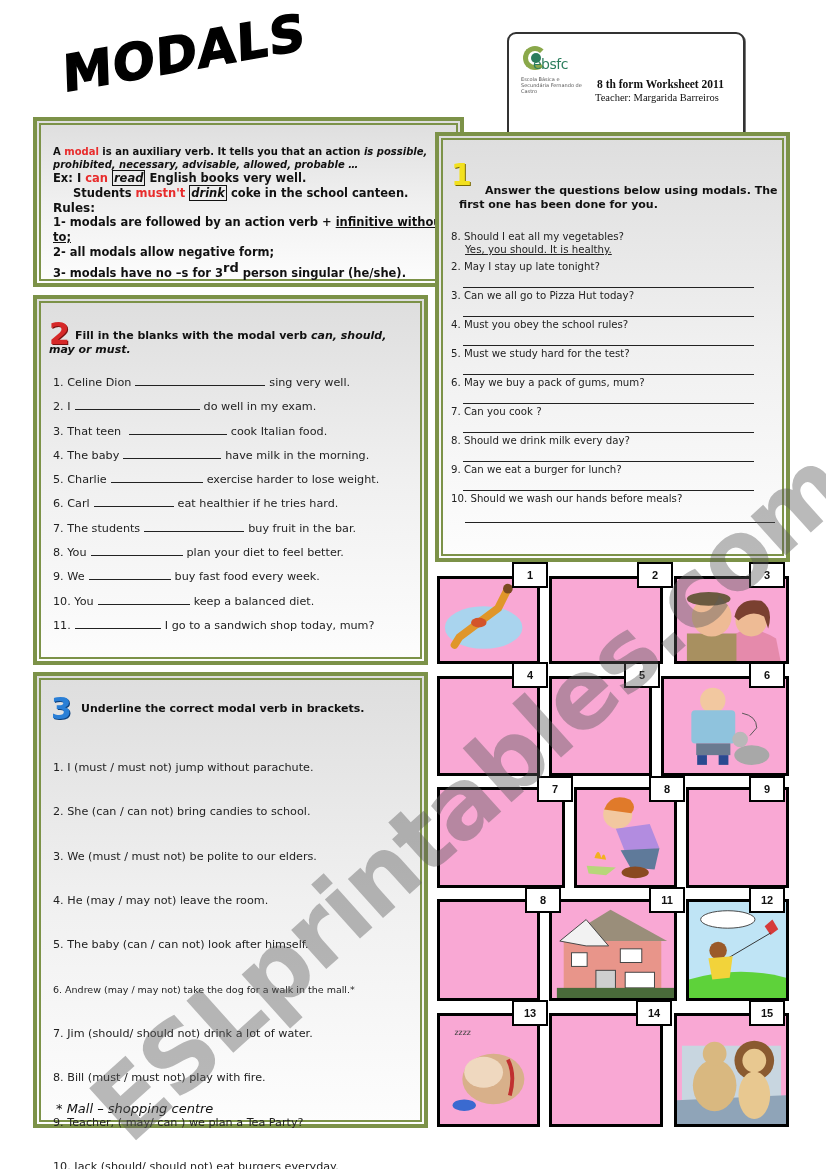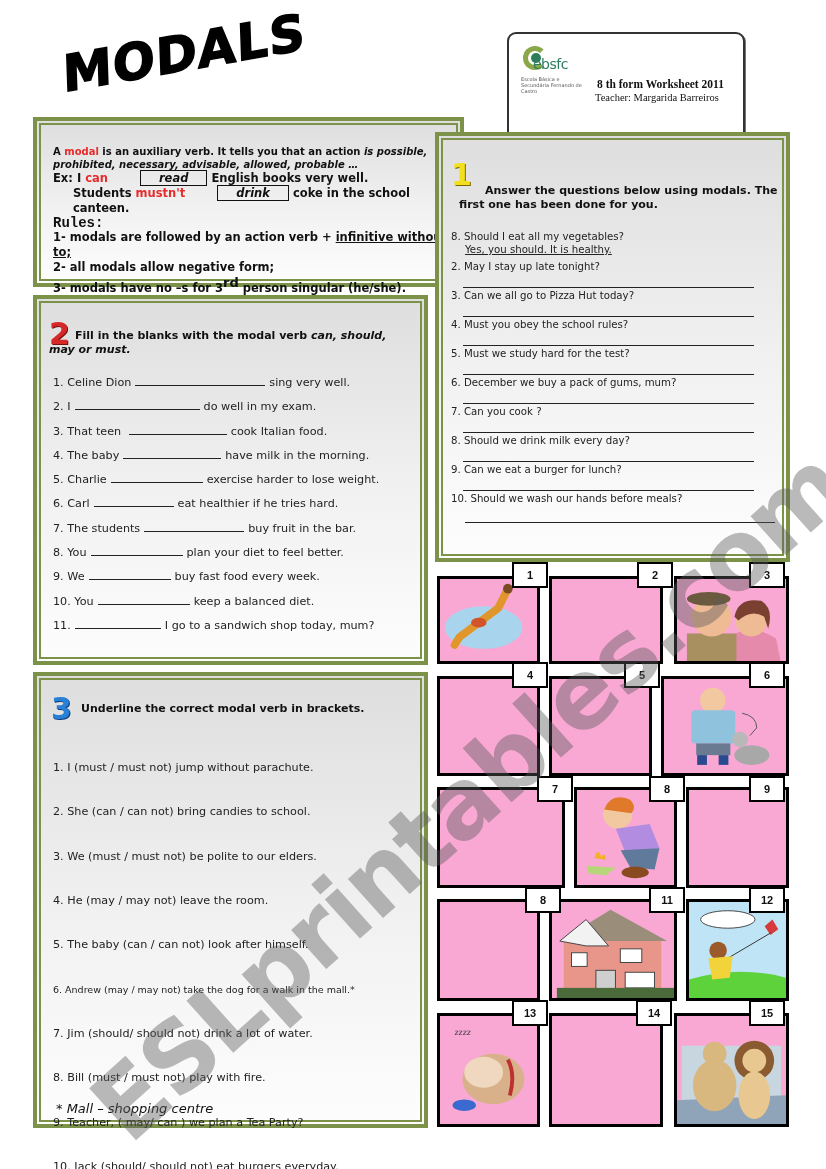--- a/index.html
+++ b/index.html
@@ -44,23 +44,23 @@
     content: ""; position: absolute; inset: 2px; border: 2px solid #7c9248; pointer-events: none;
   }
 
   
   #intro { left: 33px; top: 117px; width: 431px; height: 170px; }
   .intro-text { position: absolute; left: 16px; top: 24px; right: 8px; font-family: "DejaVu Sans", sans-serif; font-weight: bold; color: #111; }
   .intro-p1 { font-size: 10px; line-height: 13px; }
   .red { color: #e82c2c; }
   .ital { font-style: italic; }
   .intro-ex { font-size: 11.5px; line-height: 15px; }
-  .boxed { border: 1px solid #111; font-style: italic; padding: 0 18px; margin-left: 28px; }
+  .boxed { border: 1px solid #111; font-style: italic; padding: 0 1px; }
   .intro-ex2 { font-size: 11.5px; line-height: 15px; padding-left: 20px; }
-  .rules-lbl { font-size: 14px; line-height: 14px; font-family: Liberation Mono, monospace; }
+  .rules-lbl { font-size: 12px; line-height: 14px; }
   .rule { font-size: 11.5px; line-height: 15px; }
   .ul { text-decoration: underline; }
   sup { font-size: 13px; }
 
   
   #fill { left: 33px; top: 295px; width: 395px; height: 370px; }
   .sec-num { position: absolute; font-family: "DejaVu Sans", sans-serif; font-weight: 900; font-size: 30px; line-height: 30px; }
   .sec-title { position: absolute; font-family: "DejaVu Sans", sans-serif; font-weight: bold; font-size: 11px; line-height: 14px; }
   .fill-list { position: absolute; left: 16px; top: 76px; right: 6px; font-family: "DejaVu Sans", sans-serif; font-size: 11.2px; color: #222; }
   .fill-list li { list-style: none; height: 24.3px; line-height: 16px; white-space: nowrap; }
@@ -195,21 +195,21 @@
       </div>
     <div class="ans-item">
         <div class="ans-q">4. Must you obey the school rules?</div>
         <div class="ans-line"></div>
       </div>
     <div class="ans-item">
         <div class="ans-q">5. Must we study hard for the test?</div>
         <div class="ans-line"></div>
       </div>
     <div class="ans-item">
-        <div class="ans-q">6. December we buy a pack of gums, mum?</div>
+        <div class="ans-q">6. May we buy a pack of gums, mum?</div>
         <div class="ans-line"></div>
       </div>
     <div class="ans-item">
         <div class="ans-q">7. Can you cook ?</div>
         <div class="ans-line"></div>
       </div>
     <div class="ans-item">
         <div class="ans-q">8. Should we drink milk every day?</div>
         <div class="ans-line"></div>
       </div>

